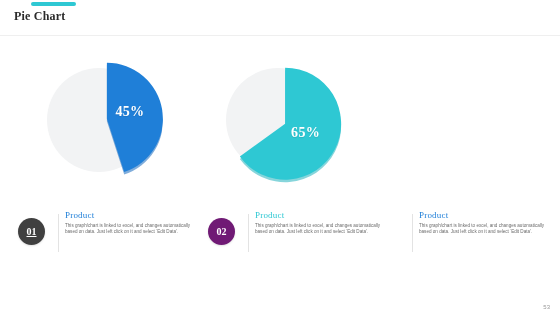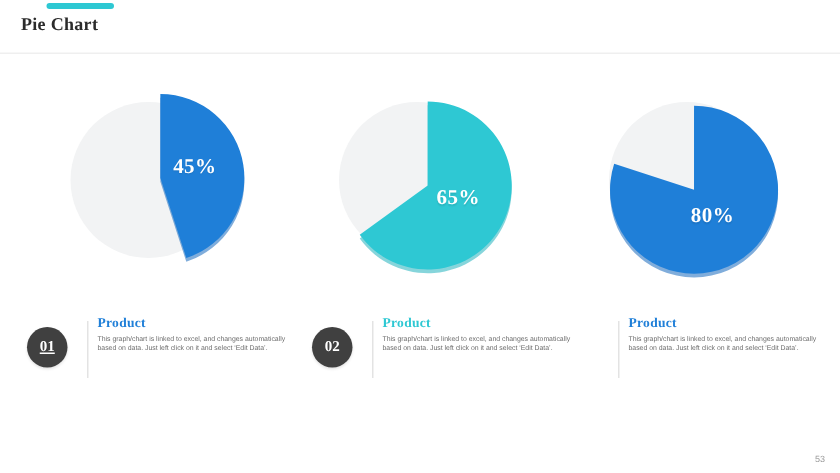--- a/index.html
+++ b/index.html
@@ -105,38 +105,38 @@
     color: #ffffff;
     font-family: "Liberation Serif", serif;
     font-size: 10px;
     font-weight: 700;
     display: flex;
     align-items: center;
     justify-content: center;
     box-shadow: 0 1px 2px rgba(0,0,0,0.12);
   }
   .badge.blue { background: #404040; text-decoration: underline; }
-  .badge.teal { background: #404040; }
+  .badge.teal { background: #701a75; }
 
   .divider {
     position: absolute;
     left: 40px; top: 10px;
     width: 1px; height: 38px;
     background: #e3e3e3;
   }
 
   .legend-text {
     position: absolute;
     left: 47px; top: 6px;
     width: 128px;
   }
   .legend-head {
     font-family: "Liberation Serif", serif;
     font-size: 9px;
-    font-weight: 700;
+    font-weight: 400;
     margin: 0 0 3px 0;
     letter-spacing: 0.2px;
   }
   .legend-head.blue { color: #1f7fd8; }
   .legend-head.teal { color: #2ec8d3; }
   .legend-body {
     font-family: "Liberation Sans", sans-serif;
     font-size: 4.6px;
     line-height: 6.4px;
     color: #6d6d6d;
@@ -182,32 +182,20 @@
           <circle cx="62" cy="72" r="52" fill="#f2f3f4"></circle>
           <g>
             <path id="p1shadow" fill="#22b3bd" opacity="0.55" d="M 69.12805219350695 78.13192399791637 L 69.12805219350695 22.131923997916374 A 56 56 0 1 1 23.823100508509896 111.04789812629488 Z"></path>
             <path id="p1slice" fill="#2ec8d3" d="M 69.12805219350695 75.63192399791637 L 69.12805219350695 19.631923997916374 A 56 56 0 1 1 23.823100508509896 108.54789812629488 Z"></path>
           </g>
         </svg>
         <div class="pie-label" id="lab1" style="left: 75.0783px; top: 76.8352px;">65%</div>
       </div>
     </div>
 
-    <div class="pie-cell c2">
-      <div class="pie-wrap">
-        <svg class="pie-svg" viewBox="0 0 140 140">
-          <circle cx="62" cy="72" r="52" fill="#f2f3f4"></circle>
-          <g>
-            <path id="p2shadow" fill="#1769bd" opacity="0.55" d="M 66.70228201833979 80.97213595499957 L 66.70228201833979 24.972135954999573 A 56 56 0 1 1 13.44311710581119 63.6671842700025 Z"></path>
-            <path id="p2slice" fill="#1f7fd8" d="M 66.70228201833979 78.47213595499957 L 66.70228201833979 22.472135954999573 A 56 56 0 1 1 13.44311710581119 61.1671842700025 Z"></path>
-          </g>
-        </svg>
-        <div class="pie-label" id="lab2" style="left: 64.5019px; top: 89.2185px;">80%</div>
-      </div>
-    </div>
 
   </div>
 
   <div class="legend">
 
     <div class="legend-item l0">
       <div class="badge blue">01</div>
       <div class="divider"></div>
       <div class="legend-text">
         <p class="legend-head blue">Product</p>

